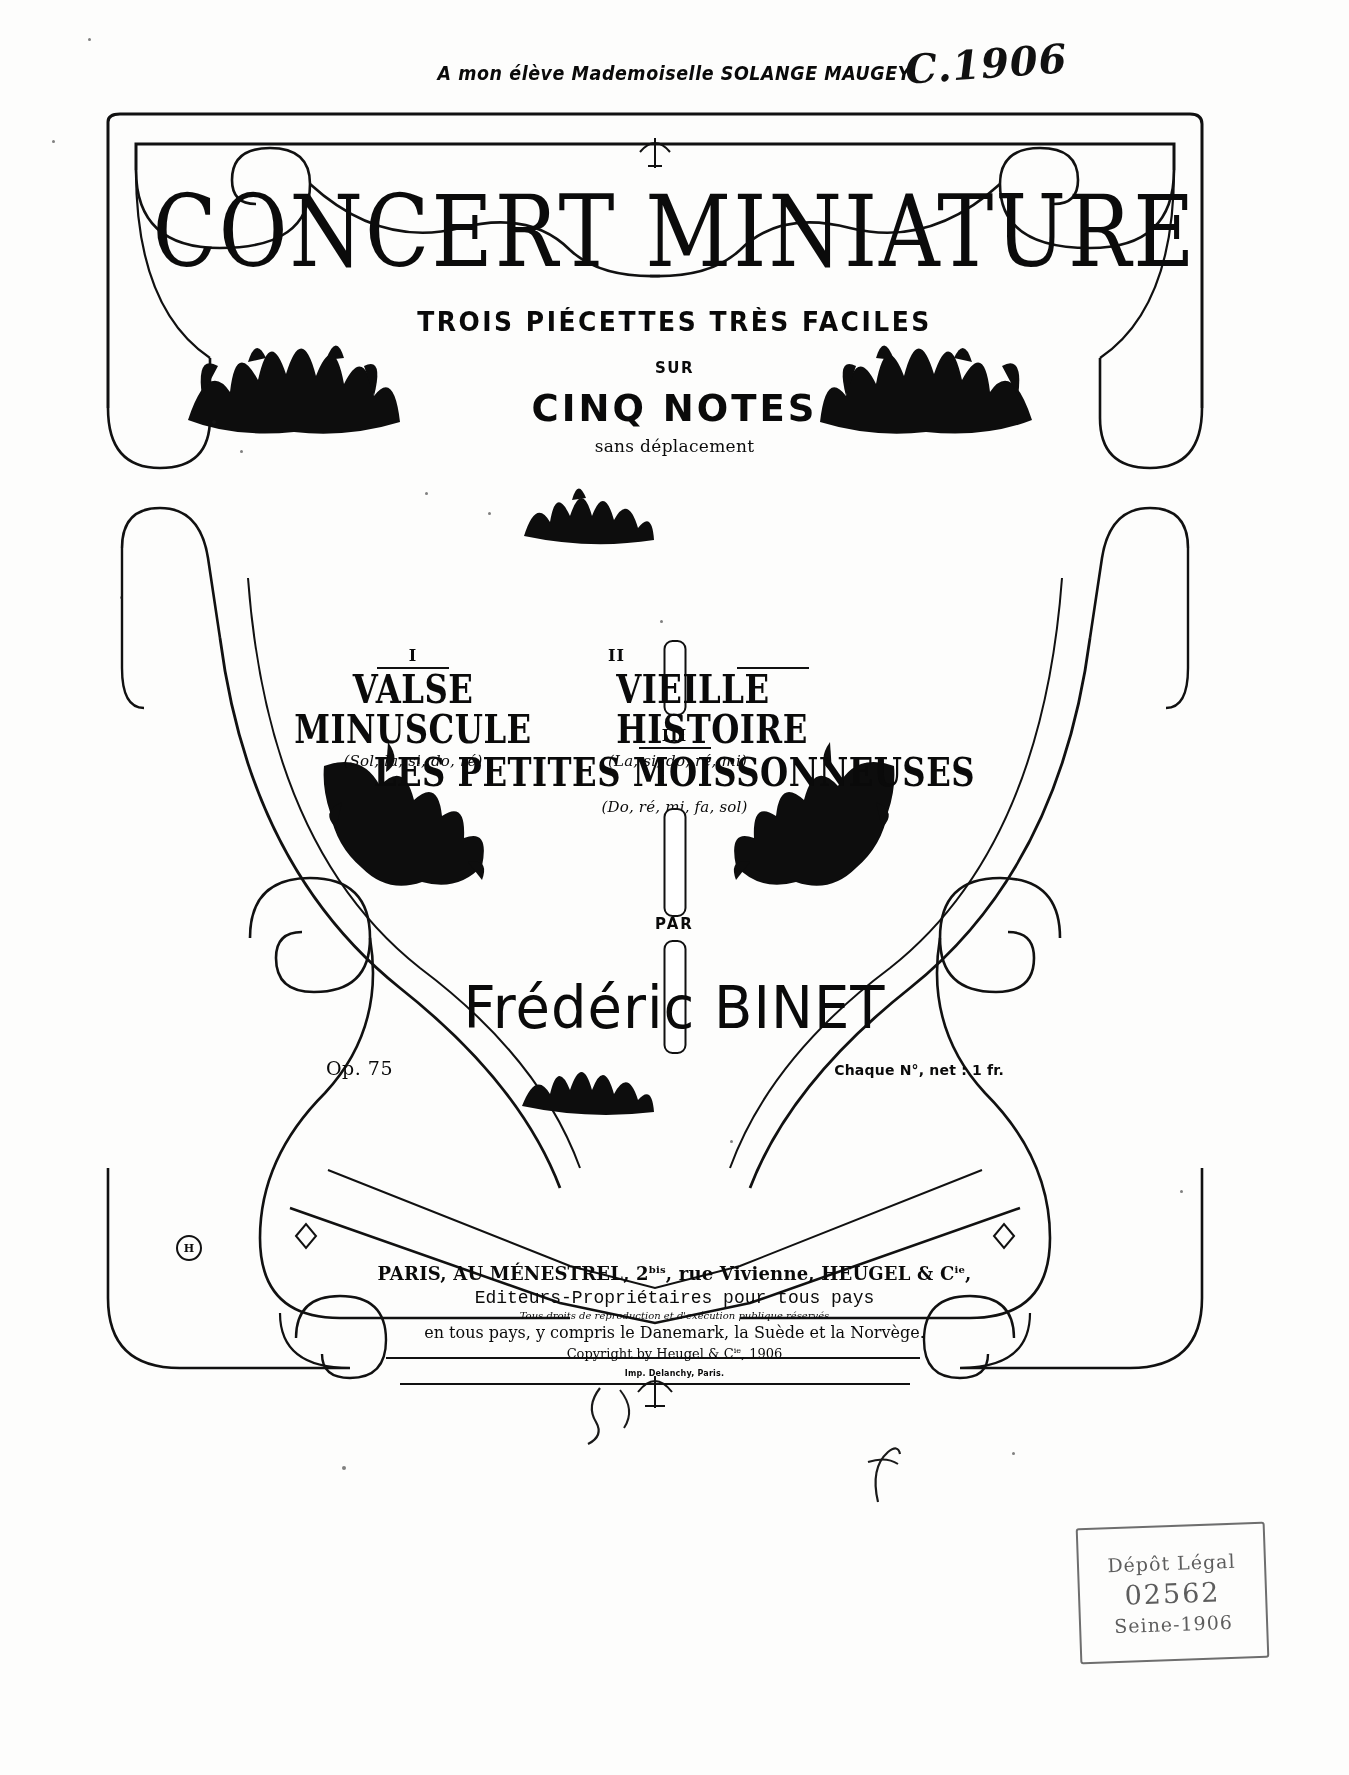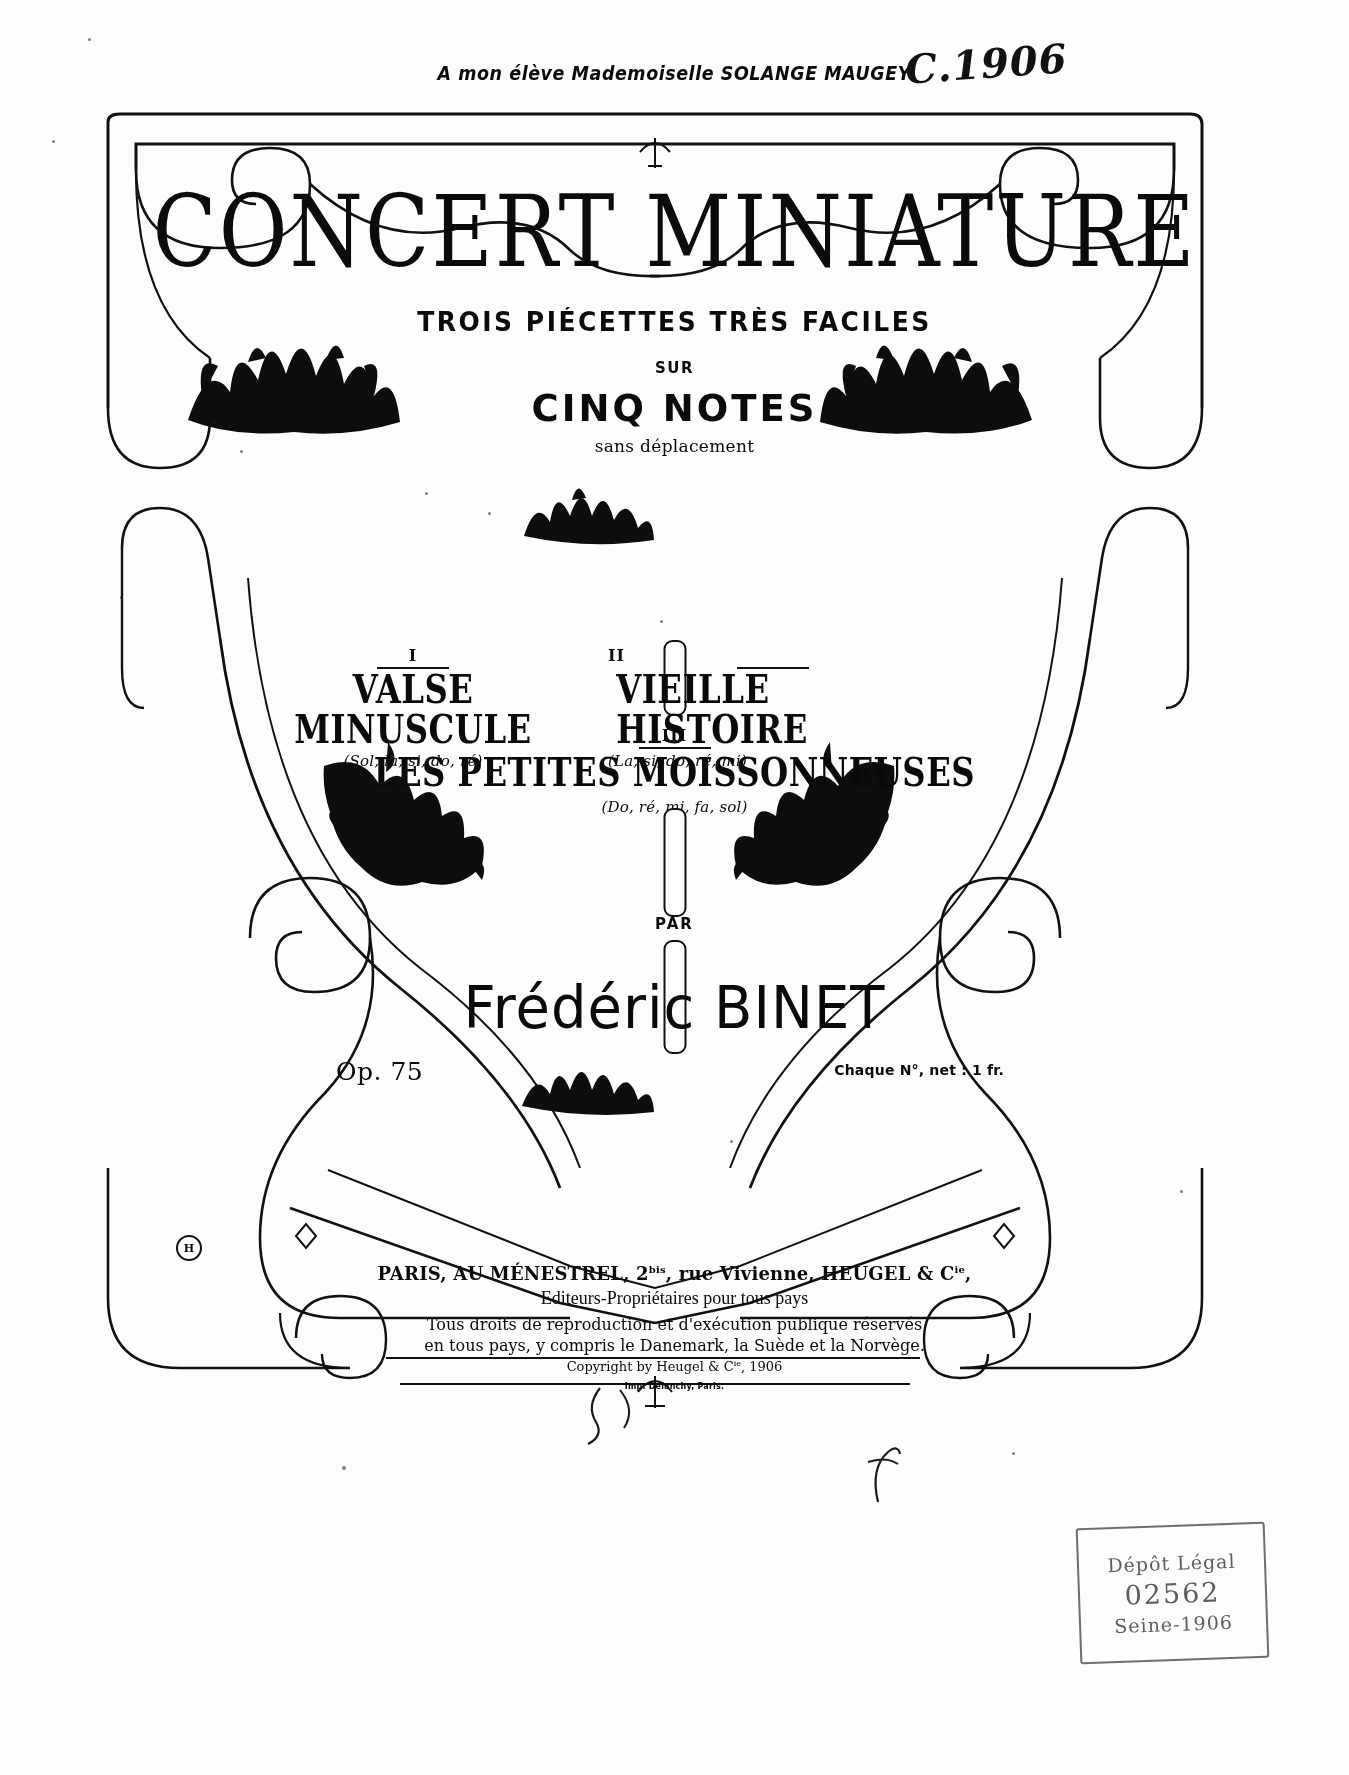--- a/index.html
+++ b/index.html
@@ -109,44 +109,44 @@
     font-family:"DejaVu Sans",sans-serif;font-weight:700;
     font-size:15px;letter-spacing:2px;
   }
   .composer{
     position:absolute;left:0;right:0;top:975px;text-align:center;
     font-family:"DejaVu Sans",sans-serif;font-weight:400;
     font-size:56px;letter-spacing:1px;
     transform:scaleY(1.05);
   }
   .opus{
-    position:absolute;left:336px;top:1057px;
-    font-family:"DejaVu Serif",serif;font-size:25px;letter-spacing:.5px;
+    position:absolute;left:326px;top:1057px;
+    font-family:"DejaVu Serif",serif;font-size:19px;letter-spacing:.5px;
   }
   .price{
     position:absolute;right:345px;top:1062px;
     font-family:"DejaVu Sans",sans-serif;font-weight:700;
     font-size:14px;letter-spacing:.2px;
   }
 
   
   .pub{
     position:absolute;left:0;right:0;top:1262px;text-align:center;
     line-height:1.28;
   }
   .pub .l1{
     font-family:"DejaVu Serif",serif;font-weight:700;
     font-size:18px;letter-spacing:.2px;
   }
   .pub .l1 sup{font-size:10px;}
   .pub .l2{
-    font-family:Liberation Serif, serif;font-size:18px;margin-top:2px;
+    font-family:Liberation Mono, monospace;font-size:18px;margin-top:2px;
   }
   .pub .l3{
-    font-family:"DejaVu Serif",serif;font-size:16px;margin-top:5px;
+    font-family:"DejaVu Serif",serif;font-size:10px;font-style:italic;
   }
   .pub .l4{
     font-family:"DejaVu Serif",serif;font-size:16px;
   }
   .pub .l5{
     font-family:"DejaVu Serif",serif;font-size:13px;margin-top:3px;
   }
   .pub .l5 sup{font-size:8px;}
   .pub .l6{
     font-family:"DejaVu Sans",sans-serif;font-weight:700;

